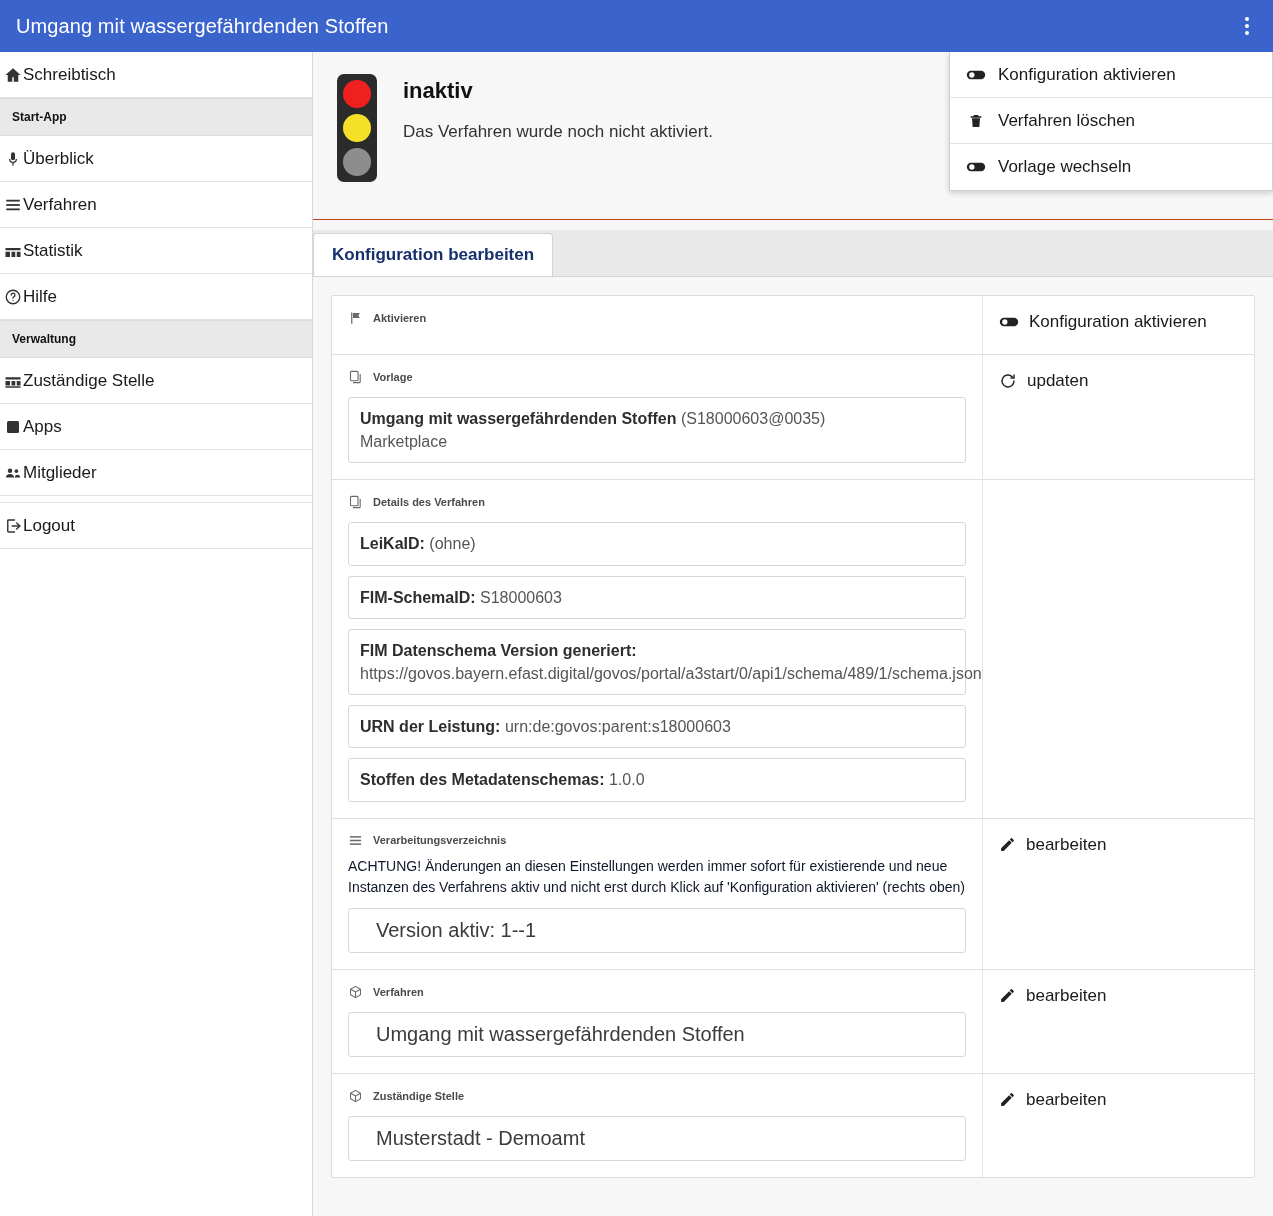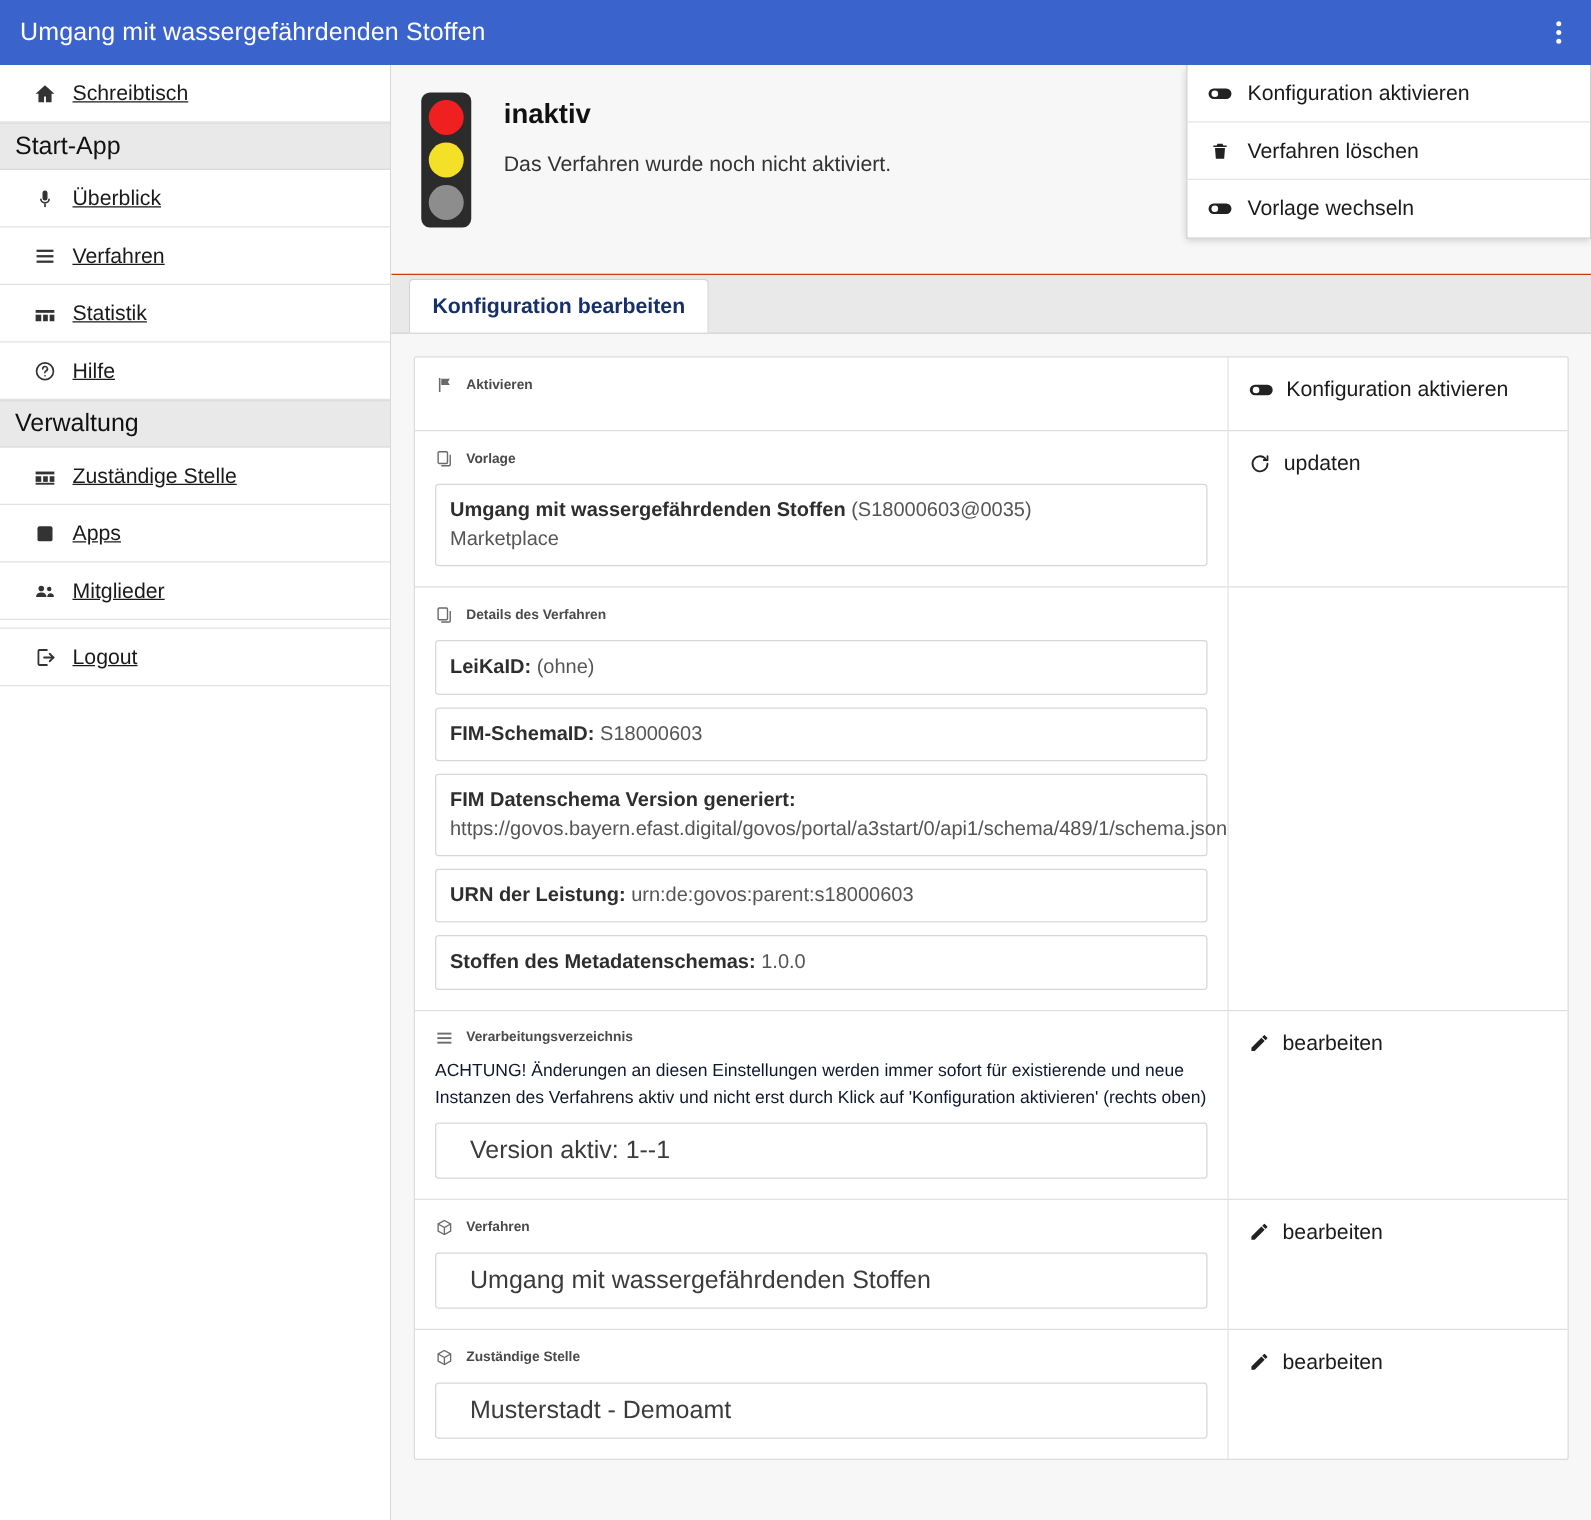--- a/index.html
+++ b/index.html
@@ -49,42 +49,40 @@
     width: 313px;
     flex: 0 0 313px;
     background: #ffffff;
     border-right: 1px solid #d8d8d8;
     overflow: hidden;
   }
   .nav-item {
     height: 46px;
     display: flex;
     align-items: center;
-    gap: 12px;
-    padding: 0 26px;
+    padding: 0 3px;
     font-size: 17px;
     color: #1a1a1a;
     border-bottom: 1px solid #e2e2e2;
     cursor: pointer;
     white-space: nowrap;
-    text-decoration: underline;
   }
   .nav-item .ico {
     width: 20px; height: 20px;
     display: inline-flex; align-items: center; justify-content: center;
     color: #3a3a3a;
     flex: 0 0 20px;
   }
   .nav-section {
     height: 38px;
     display: flex;
     align-items: center;
     padding: 0 12px;
-    font-size: 20px;
-    font-weight: normal;
+    font-size: 12px;
+    font-weight: bold;
     color: #111;
     background: #e9e9e9;
     border-bottom: 1px solid #dcdcdc;
     border-top: 1px solid #dcdcdc;
   }
   .nav-gap { height: 7px; background:#fff; border-bottom: 1px solid #e2e2e2;}
 
   
   .main {
     flex: 1 1 auto;
@@ -147,22 +145,22 @@
   }
   .menu-item:last-child { border-bottom: none; }
   .menu-item .ico { width: 20px; display:inline-flex; justify-content:center; color:#2b2b2b; }
 
   
   .tabs {
     height: 47px;
     background: #e9e9e9;
     display: flex;
     align-items: flex-end;
-    padding-left: 14px;
     border-bottom: 1px solid #d3d3d3;
+    margin-top: 10px;
   }
   .tab {
     height: 43px;
     background: #ffffff;
     border: 1px solid #d3d3d3;
     border-bottom: none;
     border-radius: 4px 4px 0 0;
     display: flex; align-items: center;
     padding: 0 18px;
     font-size: 17px;

